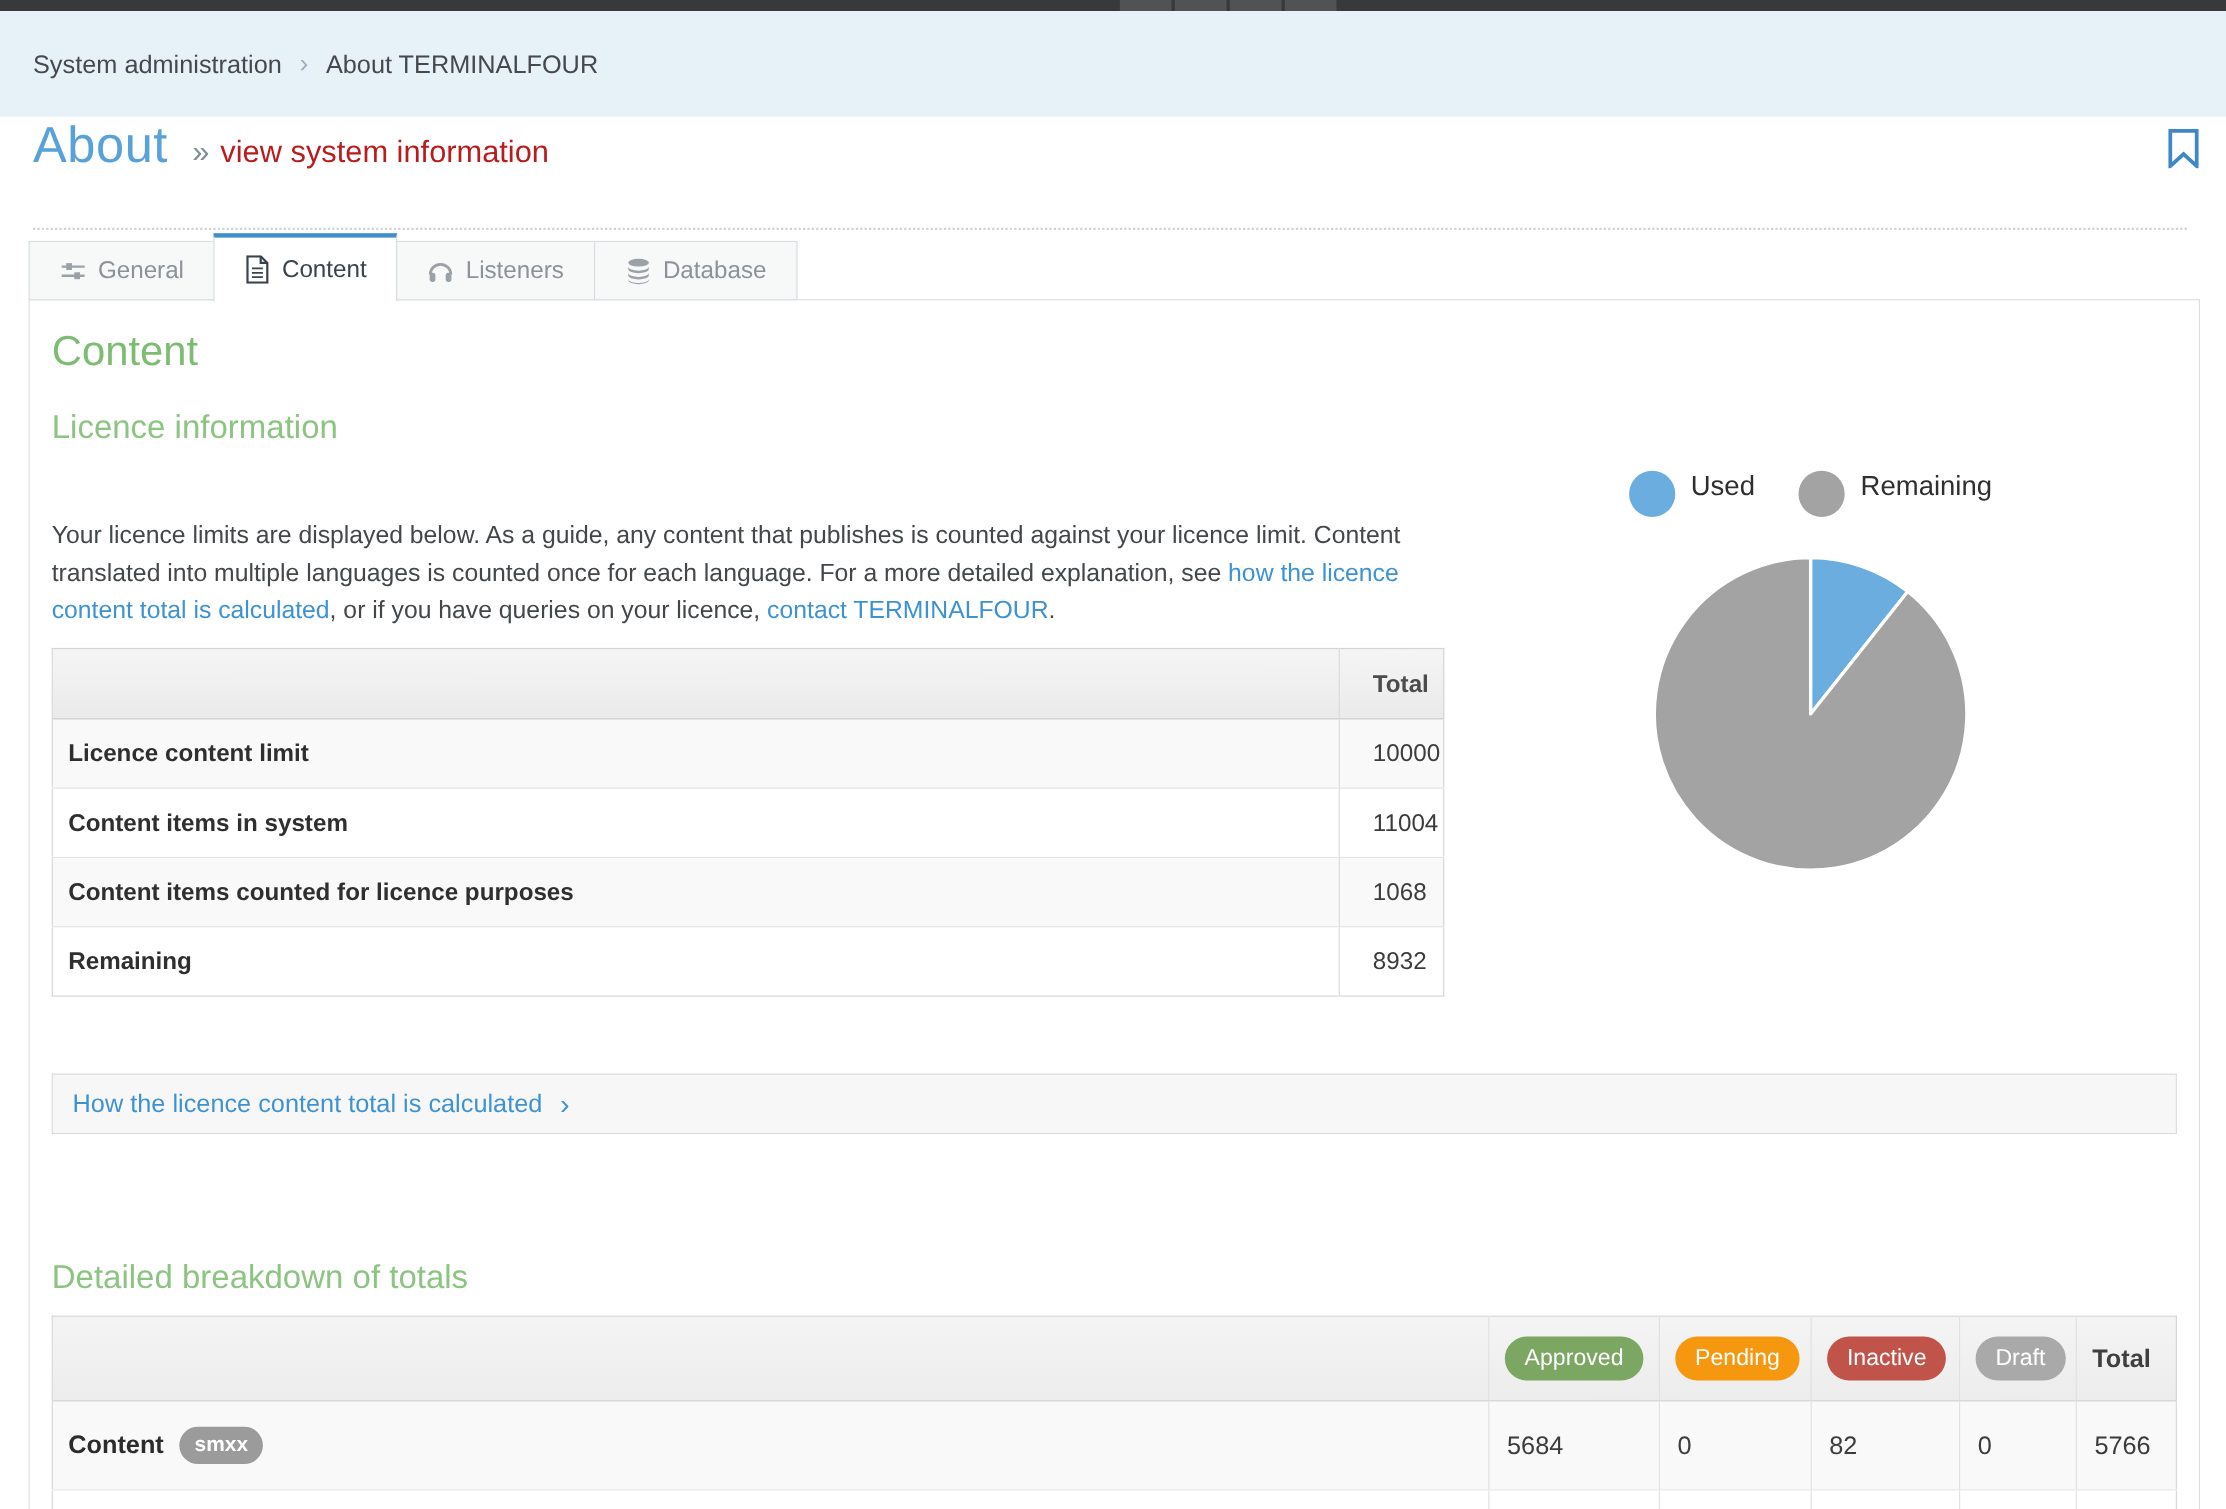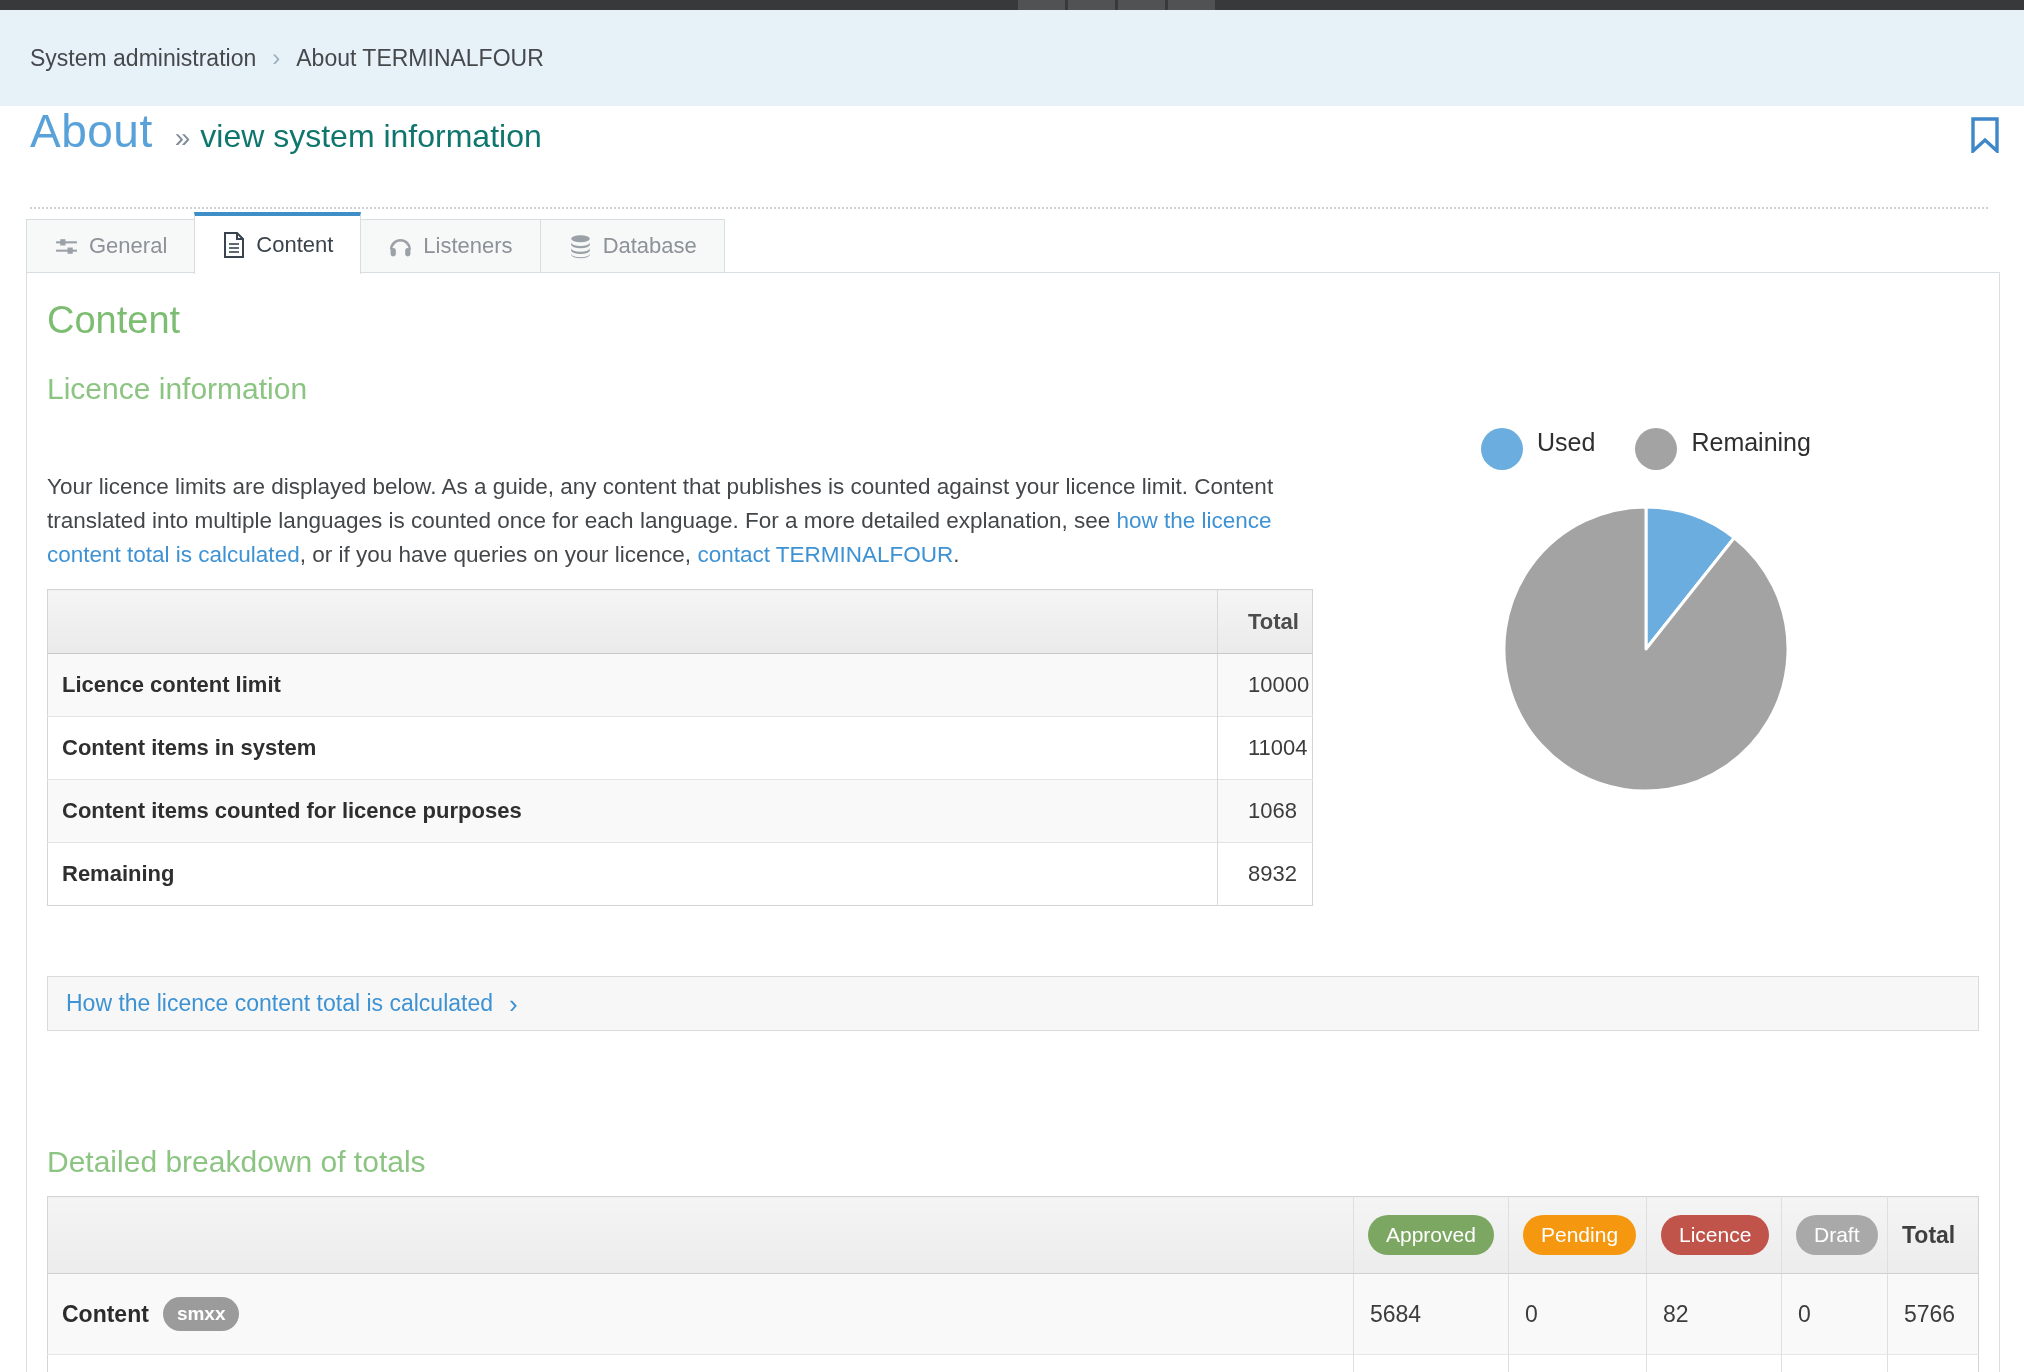--- a/index.html
+++ b/index.html
@@ -13,21 +13,21 @@
   
   .crumbbar{position:absolute;top:10px;left:0;width:2024px;height:96px;background:#e7f1f8;
             display:flex;align-items:center;padding-left:30px;box-sizing:border-box;}
   .crumbbar .crumb{font-size:23px;color:#46494c;}
   .crumbbar .crumb-sep{font-size:24px;color:#9ab0c2;margin:0 16px;}
 
   
   .titlebar{position:absolute;top:104px;left:30px;height:70px;display:flex;align-items:baseline;}
   .page-title{font-size:46px;font-weight:300;color:#58a2d9;letter-spacing:.5px;}
   .page-sub-sep{font-size:28px;color:#7f8c9a;margin-left:22px;font-weight:400;}
-  .page-subtitle{font-size:32px;color:#0f766e;margin-left:10px;font-weight:400;}
+  .page-subtitle{font-size:28px;color:#b91c1c;margin-left:10px;font-weight:400;}
   .bookmark{position:absolute;top:117px;left:1970px;}
 
   .dotted{position:absolute;top:207px;left:30px;width:1958px;border-top:2px dotted #cdd2d6;}
 
   
   .tabs{position:absolute;top:211px;left:26px;height:62px;display:flex;align-items:flex-end;z-index:3;}
   .tab{box-sizing:border-box;height:54px;display:flex;align-items:center;gap:10px;padding:0 27px;
        background:#f7f8f8;border:1px solid #d8dde2;margin-right:-1px;color:#8b9298;font-size:22px;cursor:pointer;}
   .tab .ticon{display:flex;align-items:center;color:#9aa1a7;}
   .tab.active{height:62px;background:#fff;border-top:4px solid #3e8ec8;border-bottom:none;
@@ -261,21 +261,21 @@
       <thead>
         <tr>
           <th></th>
           <th class="vdiv">
             <span class="status-badge" style="background-color: rgb(124, 167, 99);">Approved</span>
           </th>
           <th class="vdiv">
             <span class="status-badge" style="background-color: rgb(246, 152, 15);">Pending</span>
           </th>
           <th class="vdiv">
-            <span class="status-badge" style="background-color: rgb(193, 84, 74);">Licence</span>
+            <span class="status-badge" style="background-color: rgb(193, 84, 74);">Inactive</span>
           </th>
           <th class="vdiv">
             <span class="status-badge" style="background-color: rgb(169, 169, 169);">Draft</span>
           </th>
           <th class="vdiv total-h">Total</th>
         </tr>
       </thead>
       <tbody>
         <tr>
           <td class="rowlbl">

